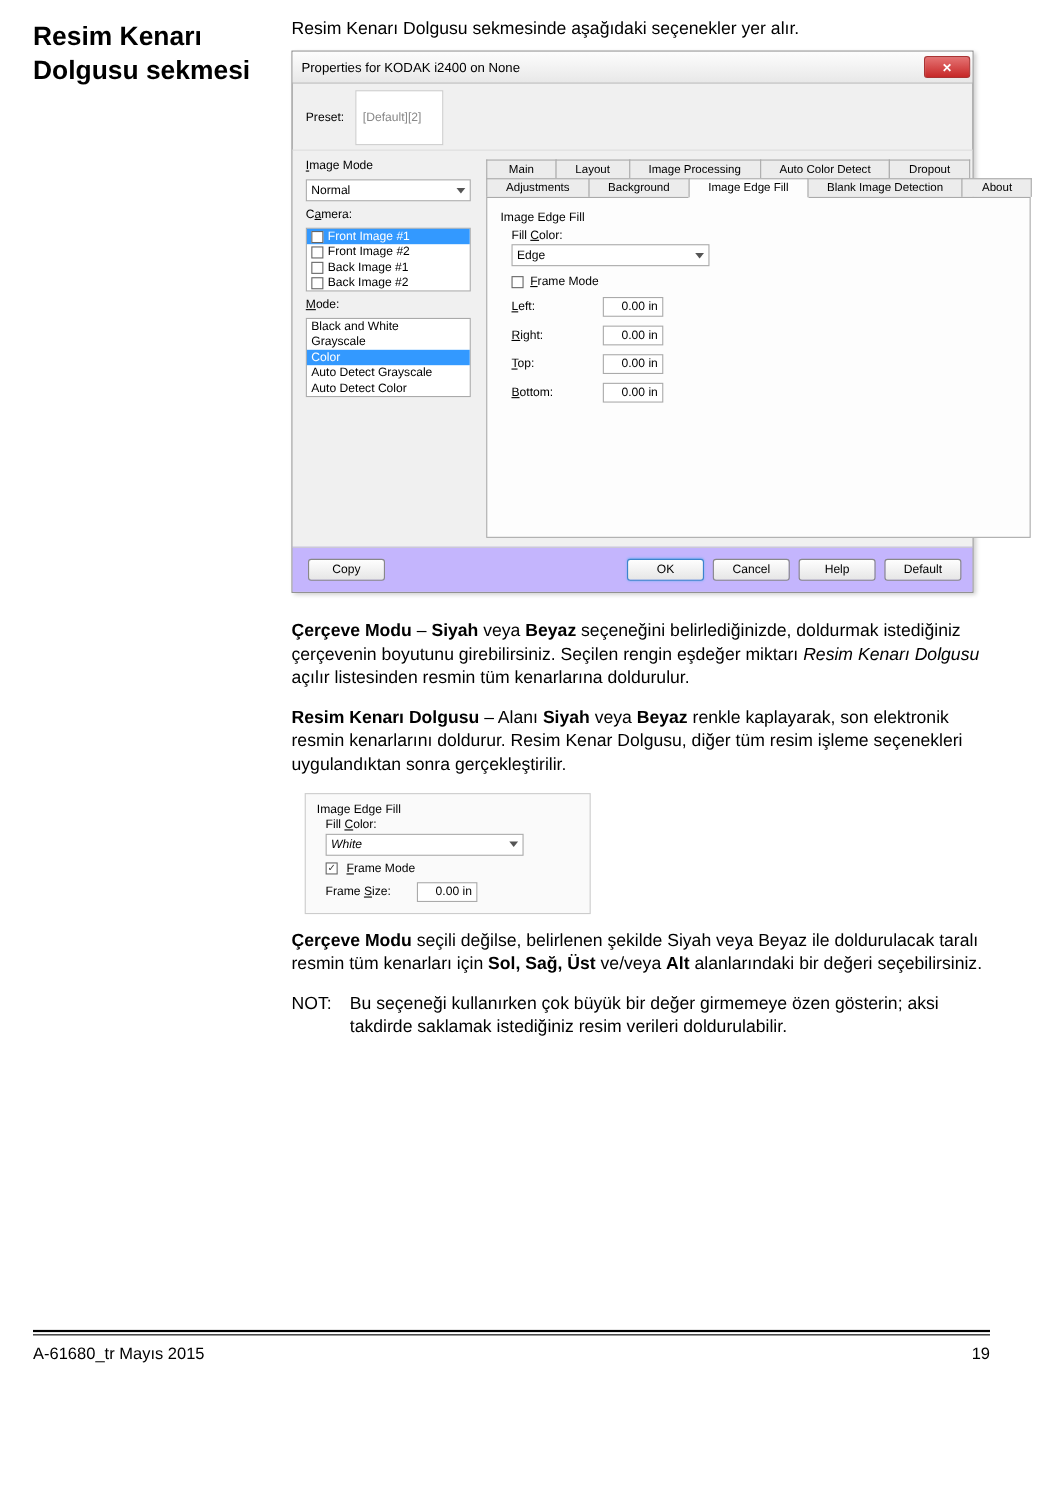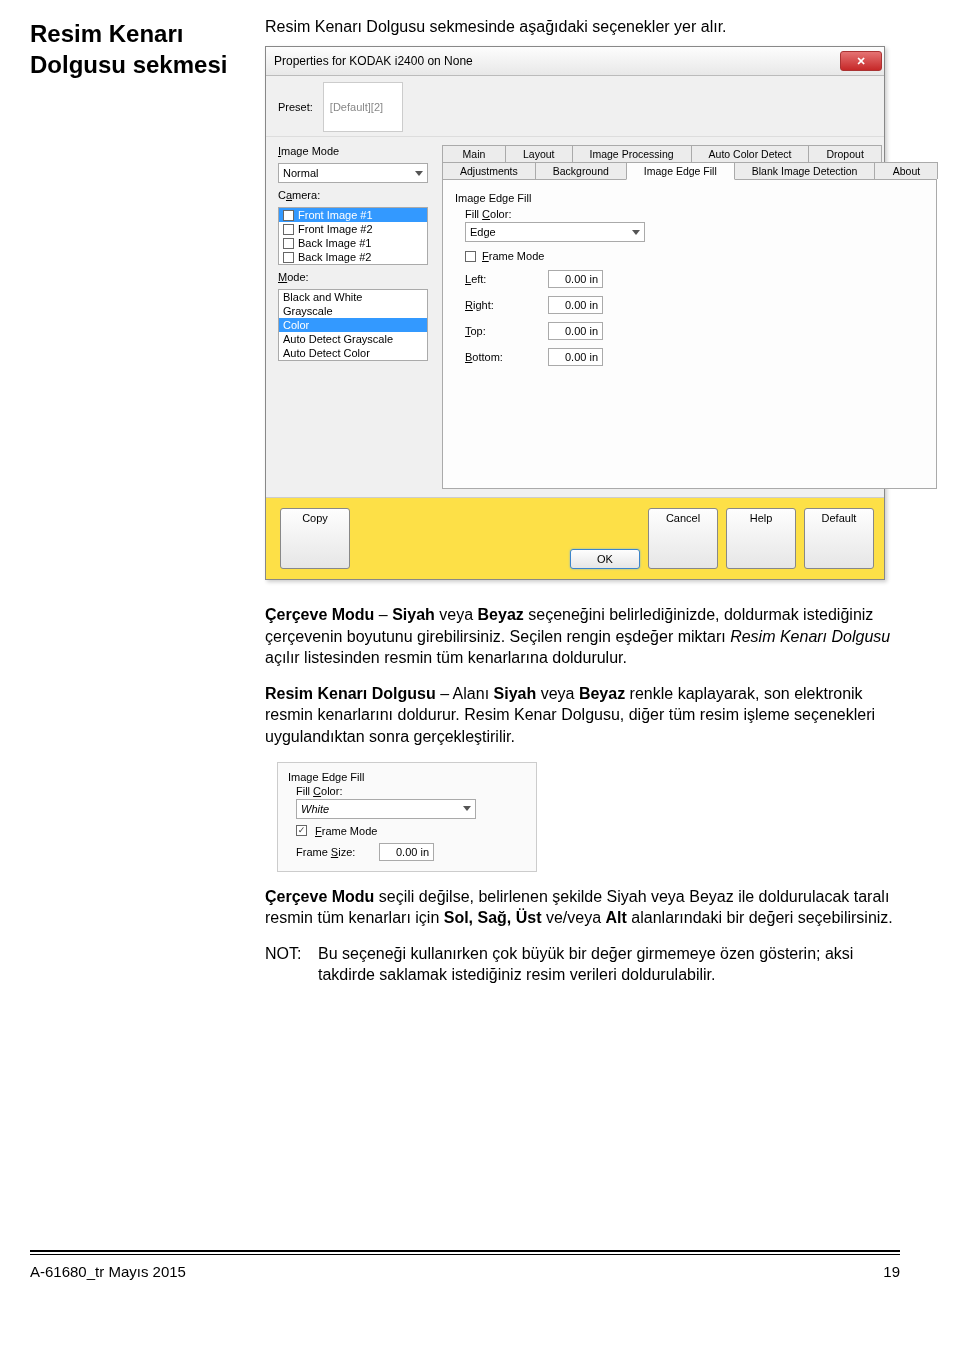--- a/index.html
+++ b/index.html
@@ -190,35 +190,34 @@
     display: inline-flex;
     align-items: center;
     justify-content: flex-end;
   }
   .dialog-footer {
     border-top: 1px solid #ccc;
     padding: 10px 10px;
     display: flex;
     justify-content: flex-end;
     gap: 8px;
-    background: #fde047;
+    background: #c4b5fd;
   }
   .btn {
     border: 1px solid #888;
     background: linear-gradient(#fefefe, #e6e6e6);
     padding: 3px 0;
     font-size: 11px;
     min-width: 70px;
     text-align: center;
     border-radius: 3px;
   }
   .btn.primary {
     border: 1px solid #3b84cc;
     box-shadow: 0 0 2px #6ab0f3;
-    margin-top: 41px;
   }
   .btn.copy { margin-right: auto; margin-left: 4px; }
   .body-text p {
     font-size: 16px;
     line-height: 1.35;
     margin: 0 0 14px 0;
   }
   .body-text strong { font-weight: bold; }
   .body-text em { font-style: italic; }
   .mini-dialog {

